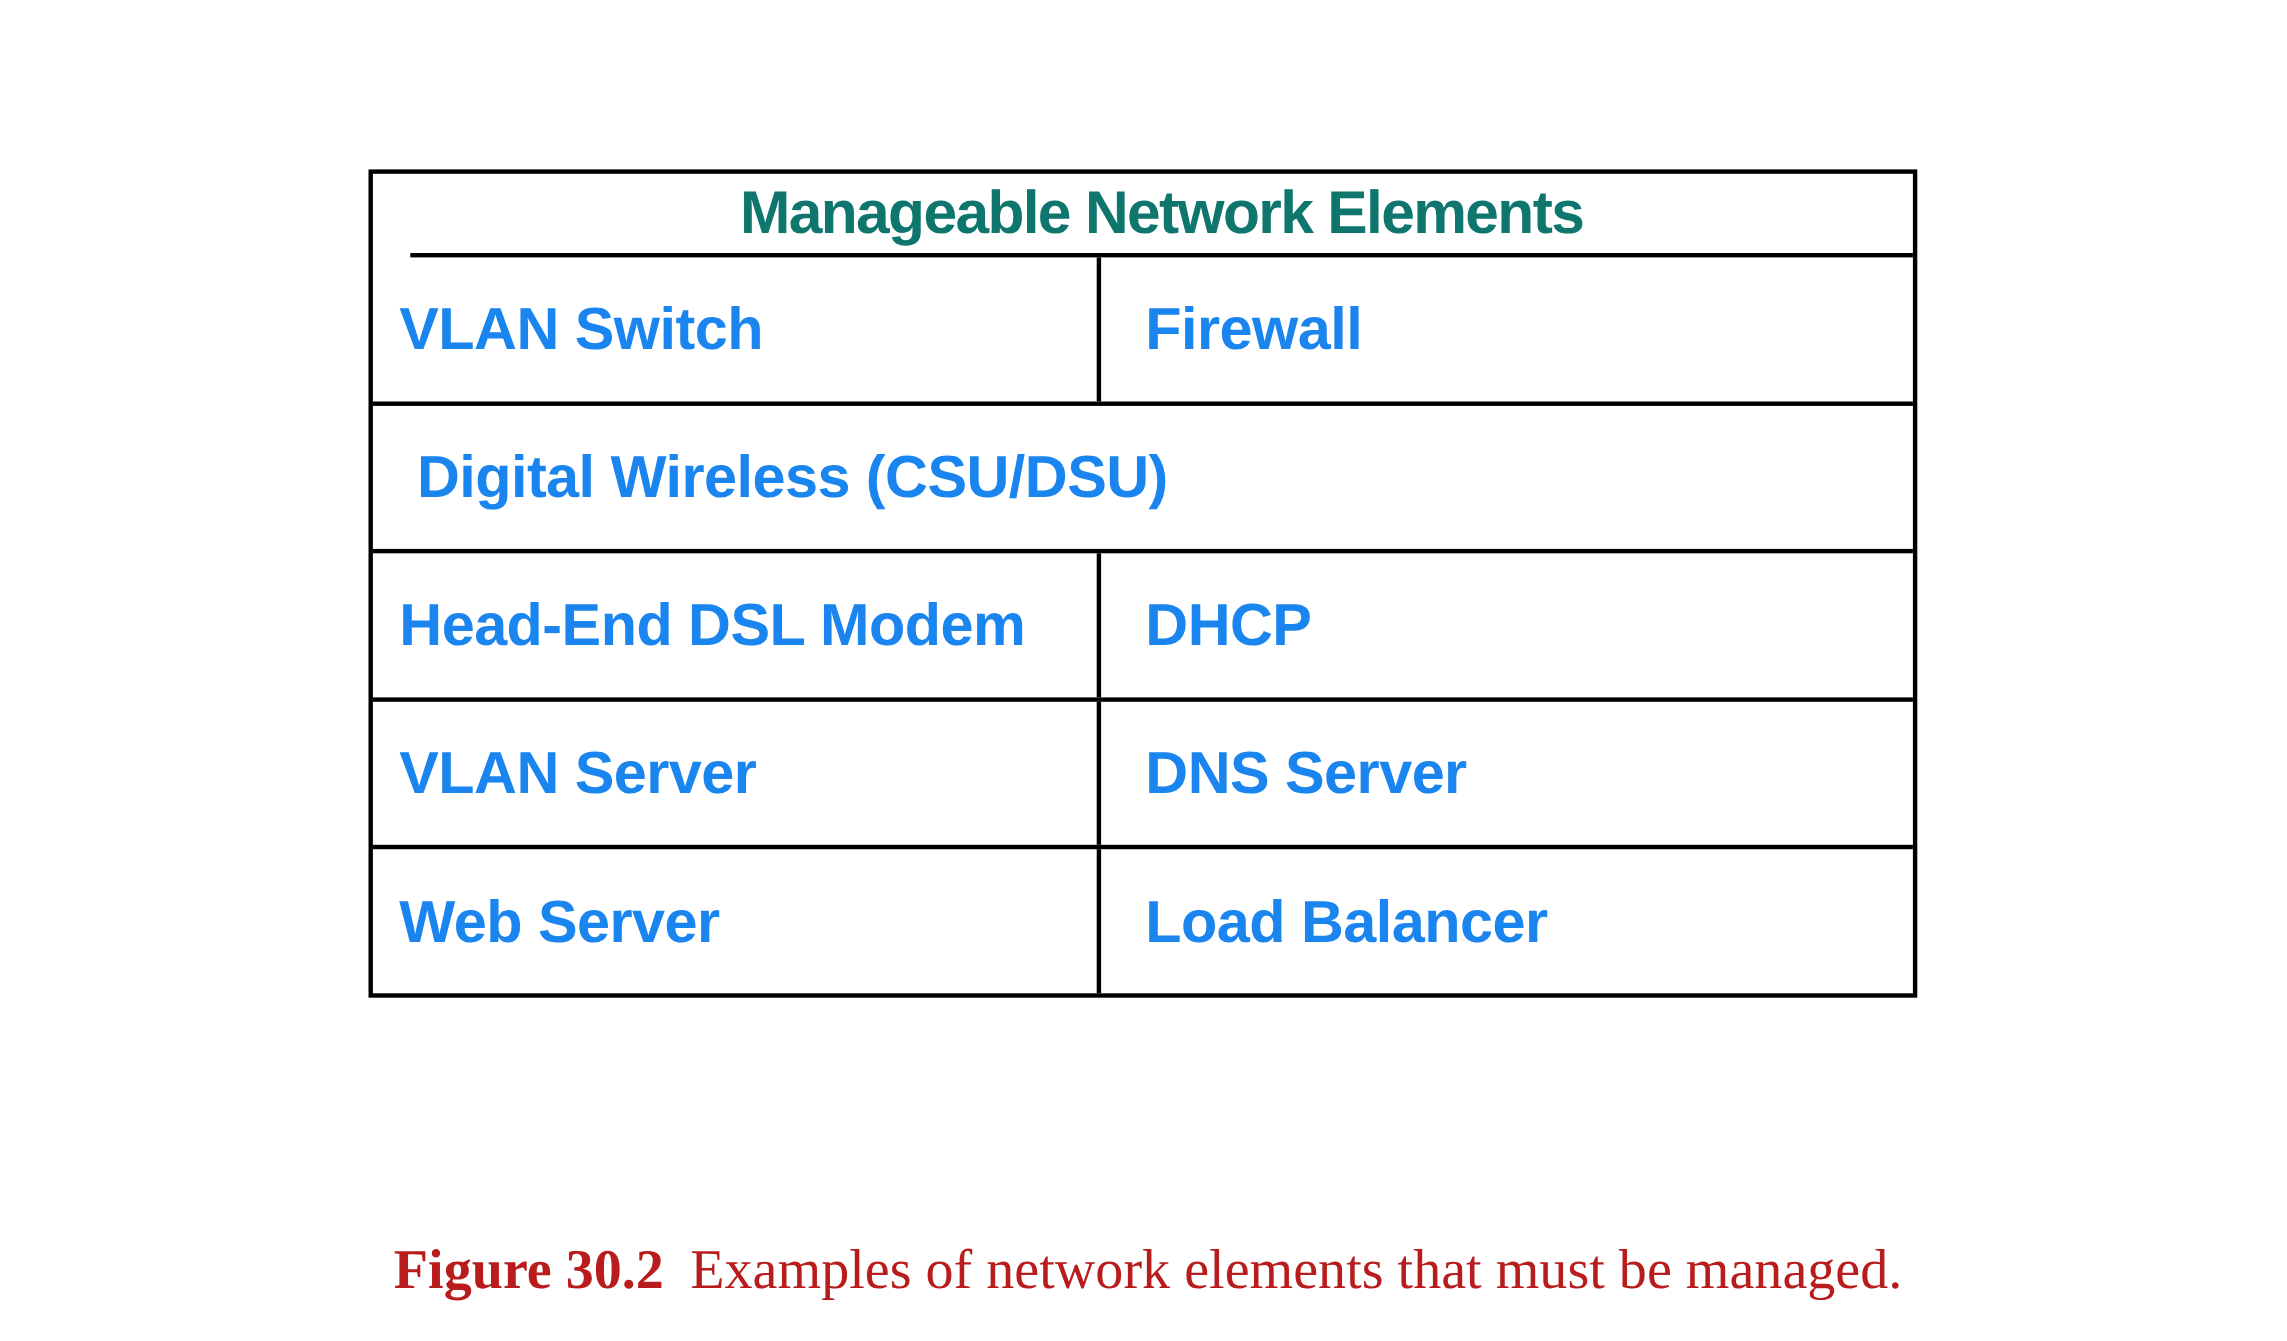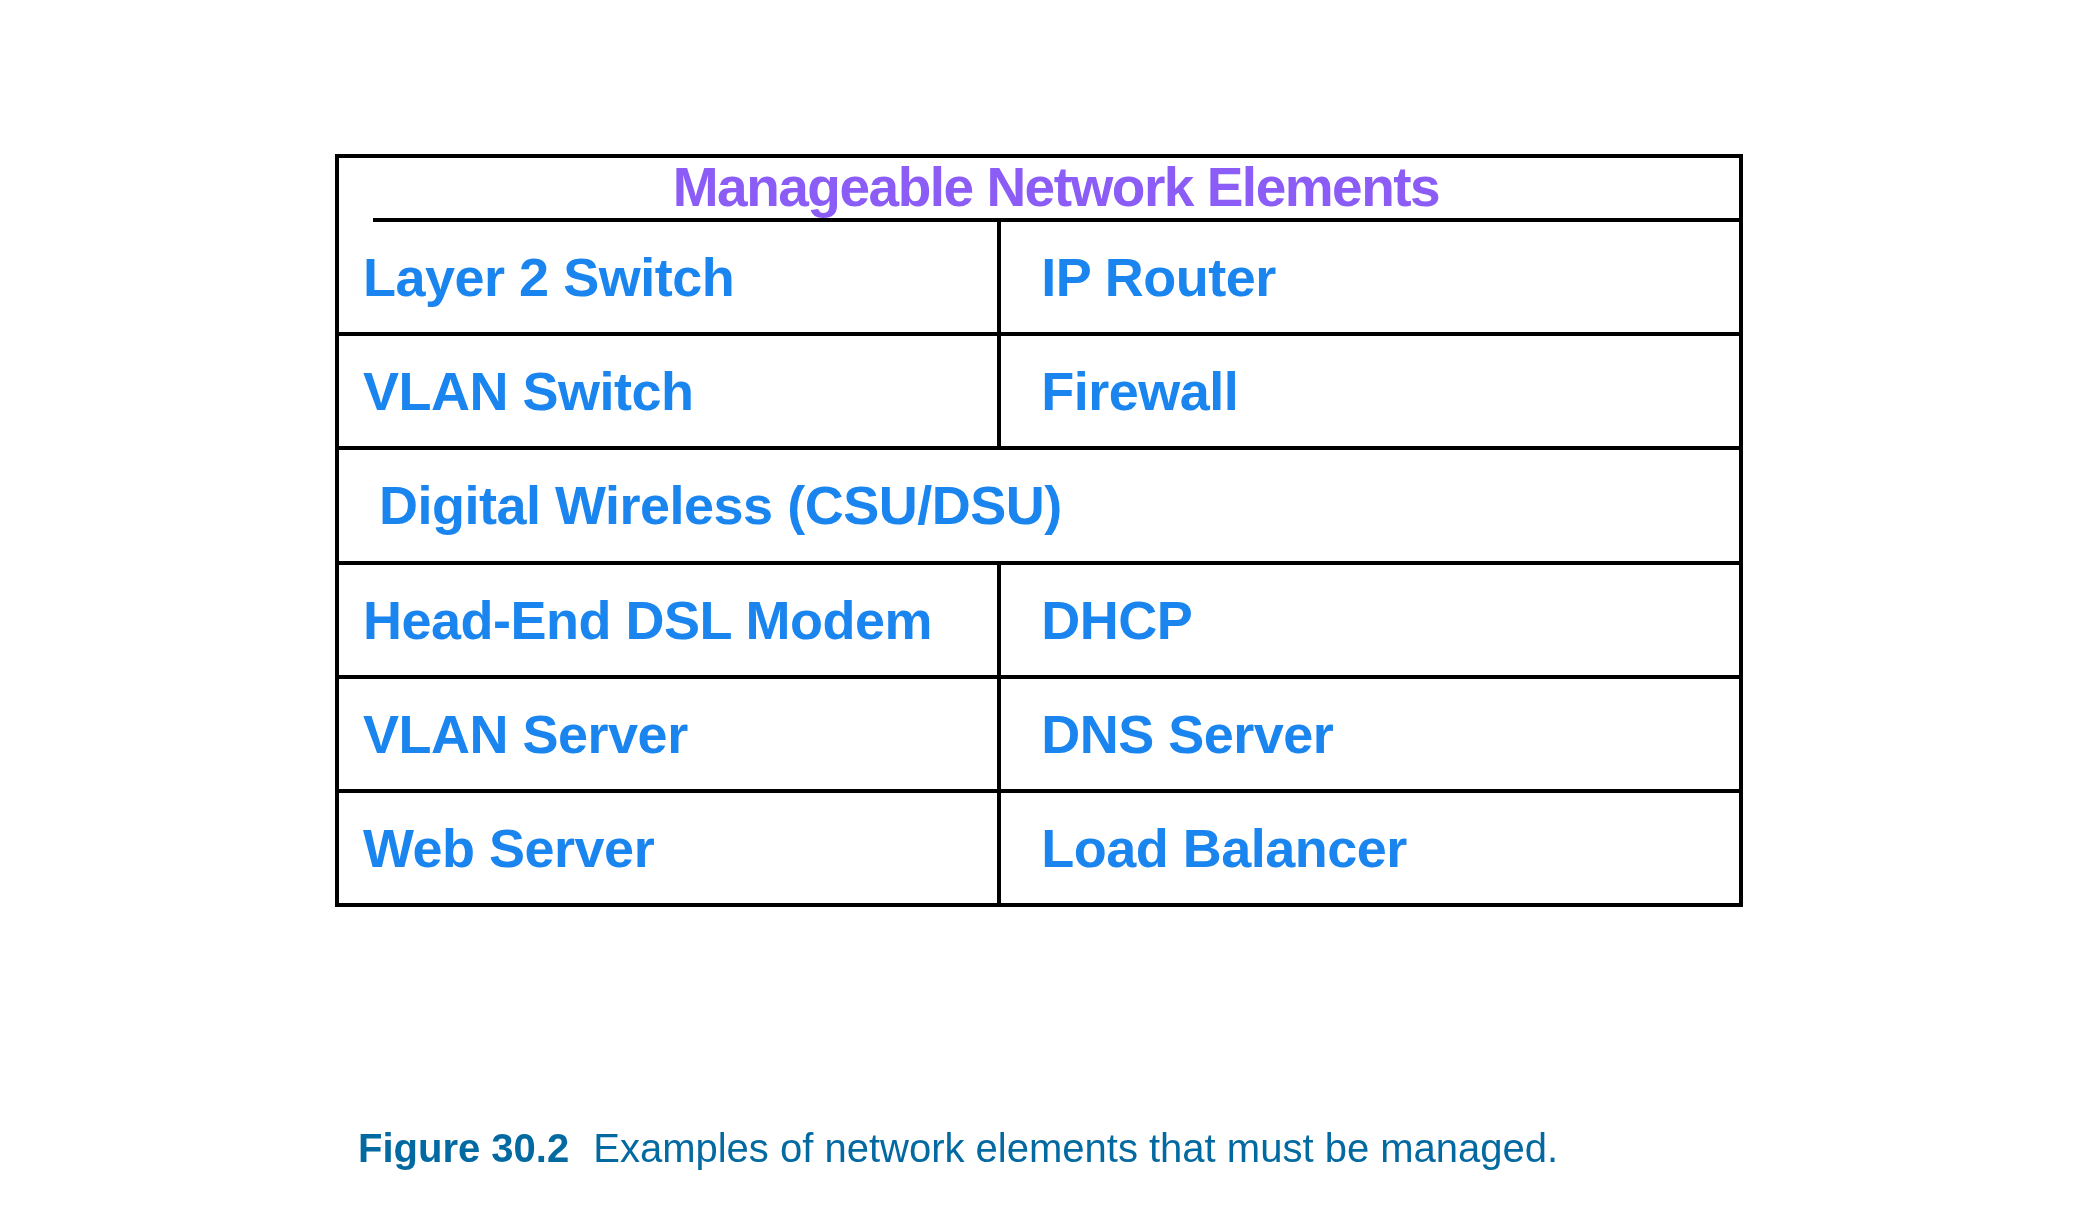--- a/index.html
+++ b/index.html
@@ -25,30 +25,30 @@
     width: 1408px;
     height: 753px;
     box-sizing: border-box;
     border: 4px solid var(--line);
     background: #ffffff;
     display: flex;
     flex-direction: column;
   }
   .header-row {
     box-sizing: border-box;
-    height: 64px;
+    height: 76px;
     flex: none;
     border-bottom: 4px solid var(--line);
     display: flex;
     align-items: center;
     justify-content: center;
     font-weight: bold;
     font-size: 55px;
     letter-spacing: -1.5px;
-    color: #8b5cf6;
+    color: #0f766e;
     padding-bottom: 2px;
     margin-left: 34px;
   }
   .body-rows {
     flex: 1;
     display: flex;
     flex-direction: column;
   }
   .t-row {
     flex: 1;
@@ -79,41 +79,37 @@
   }
   .t-cell.right {
     flex: 1;
     padding-left: 40px;
   }
   .figure-caption {
     position: absolute;
     left: 358px;
     top: 1126px;
     width: 1500px;
-    font-family: Liberation Sans, sans-serif;
-    font-size: 40px;
-    color: #0369a1;
+    font-family: Liberation Serif, serif;
+    font-size: 51px;
+    color: #b91c1c;
     white-space: nowrap;
   }
   .figure-caption .cap-label {
     font-weight: bold;
     margin-right: 24px;
   }
 </style>
 </head>
 <body>
 
 <div class="figure-table">
   <div class="header-row">Manageable Network Elements</div>
 
   <div class="body-rows">
-    <div class="t-row">
-      <div class="t-cell left">Layer 2 Switch</div>
-      <div class="t-cell right">IP Router</div>
-    </div>
     <div class="t-row">
       <div class="t-cell left">VLAN Switch</div>
       <div class="t-cell right">Firewall</div>
     </div>
     <div class="t-row">
       <div class="t-cell right">Digital Wireless (CSU/DSU)</div>
     </div>
     <div class="t-row">
       <div class="t-cell left">Head-End DSL Modem</div>
       <div class="t-cell right">DHCP</div>

